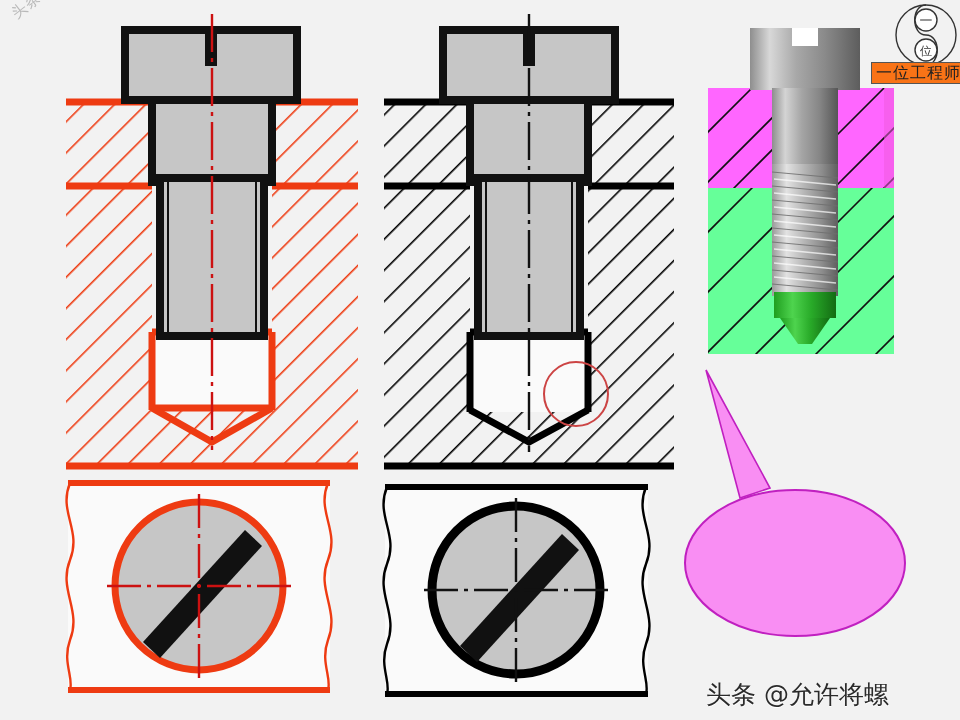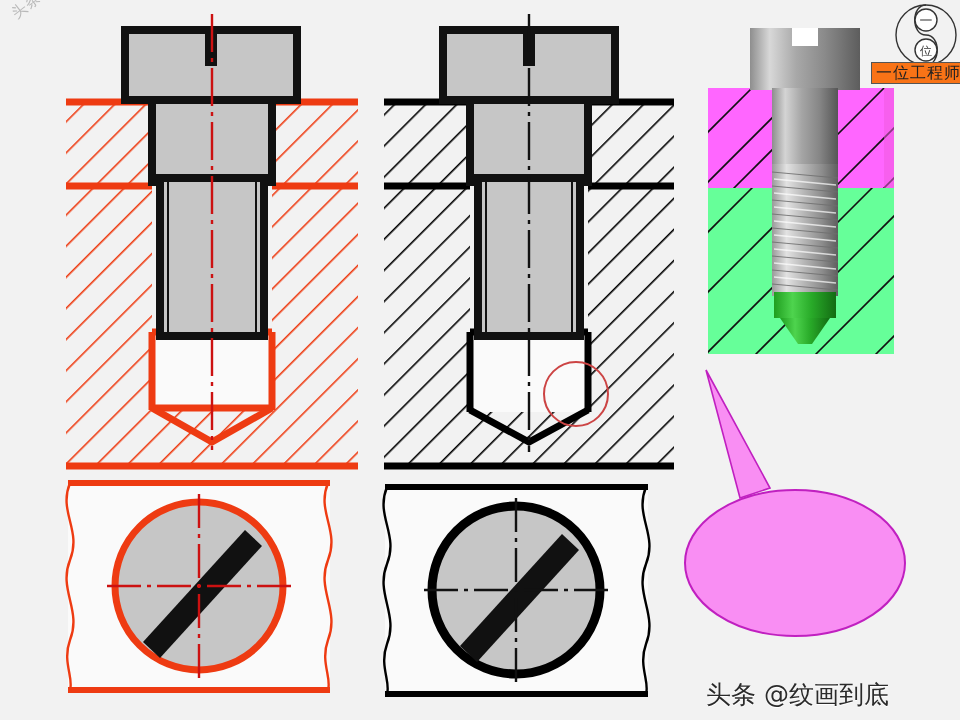--- a/index.html
+++ b/index.html
@@ -324,15 +324,15 @@
       <circle cx="33" cy="33" r="30" fill="none" stroke="#333" stroke-width="1.4"></circle>
       <path d="M33,3 C18,3 18,33 33,33 C48,33 48,63 33,63" fill="none" stroke="#333" stroke-width="1.4"></path>
       <circle cx="33" cy="18" r="11" fill="#fff" stroke="#333" stroke-width="1.4"></circle>
       <circle cx="33" cy="48" r="11" fill="#fff" stroke="#333" stroke-width="1.4"></circle>
       <text x="33" y="23" font-size="13" text-anchor="middle" fill="#333" font-family="DejaVu Sans, sans-serif">一</text>
       <text x="33" y="53" font-size="12" text-anchor="middle" fill="#333" font-family="DejaVu Sans, sans-serif">位</text>
     </svg>
   </div>
   <div class="logo-caption">一位工程师</div>
 
-  <div class="credit">头条 @纹画到底</div>
+  <div class="credit">头条 @允许将螺</div>
 
 </div>
 
 </body></html>

